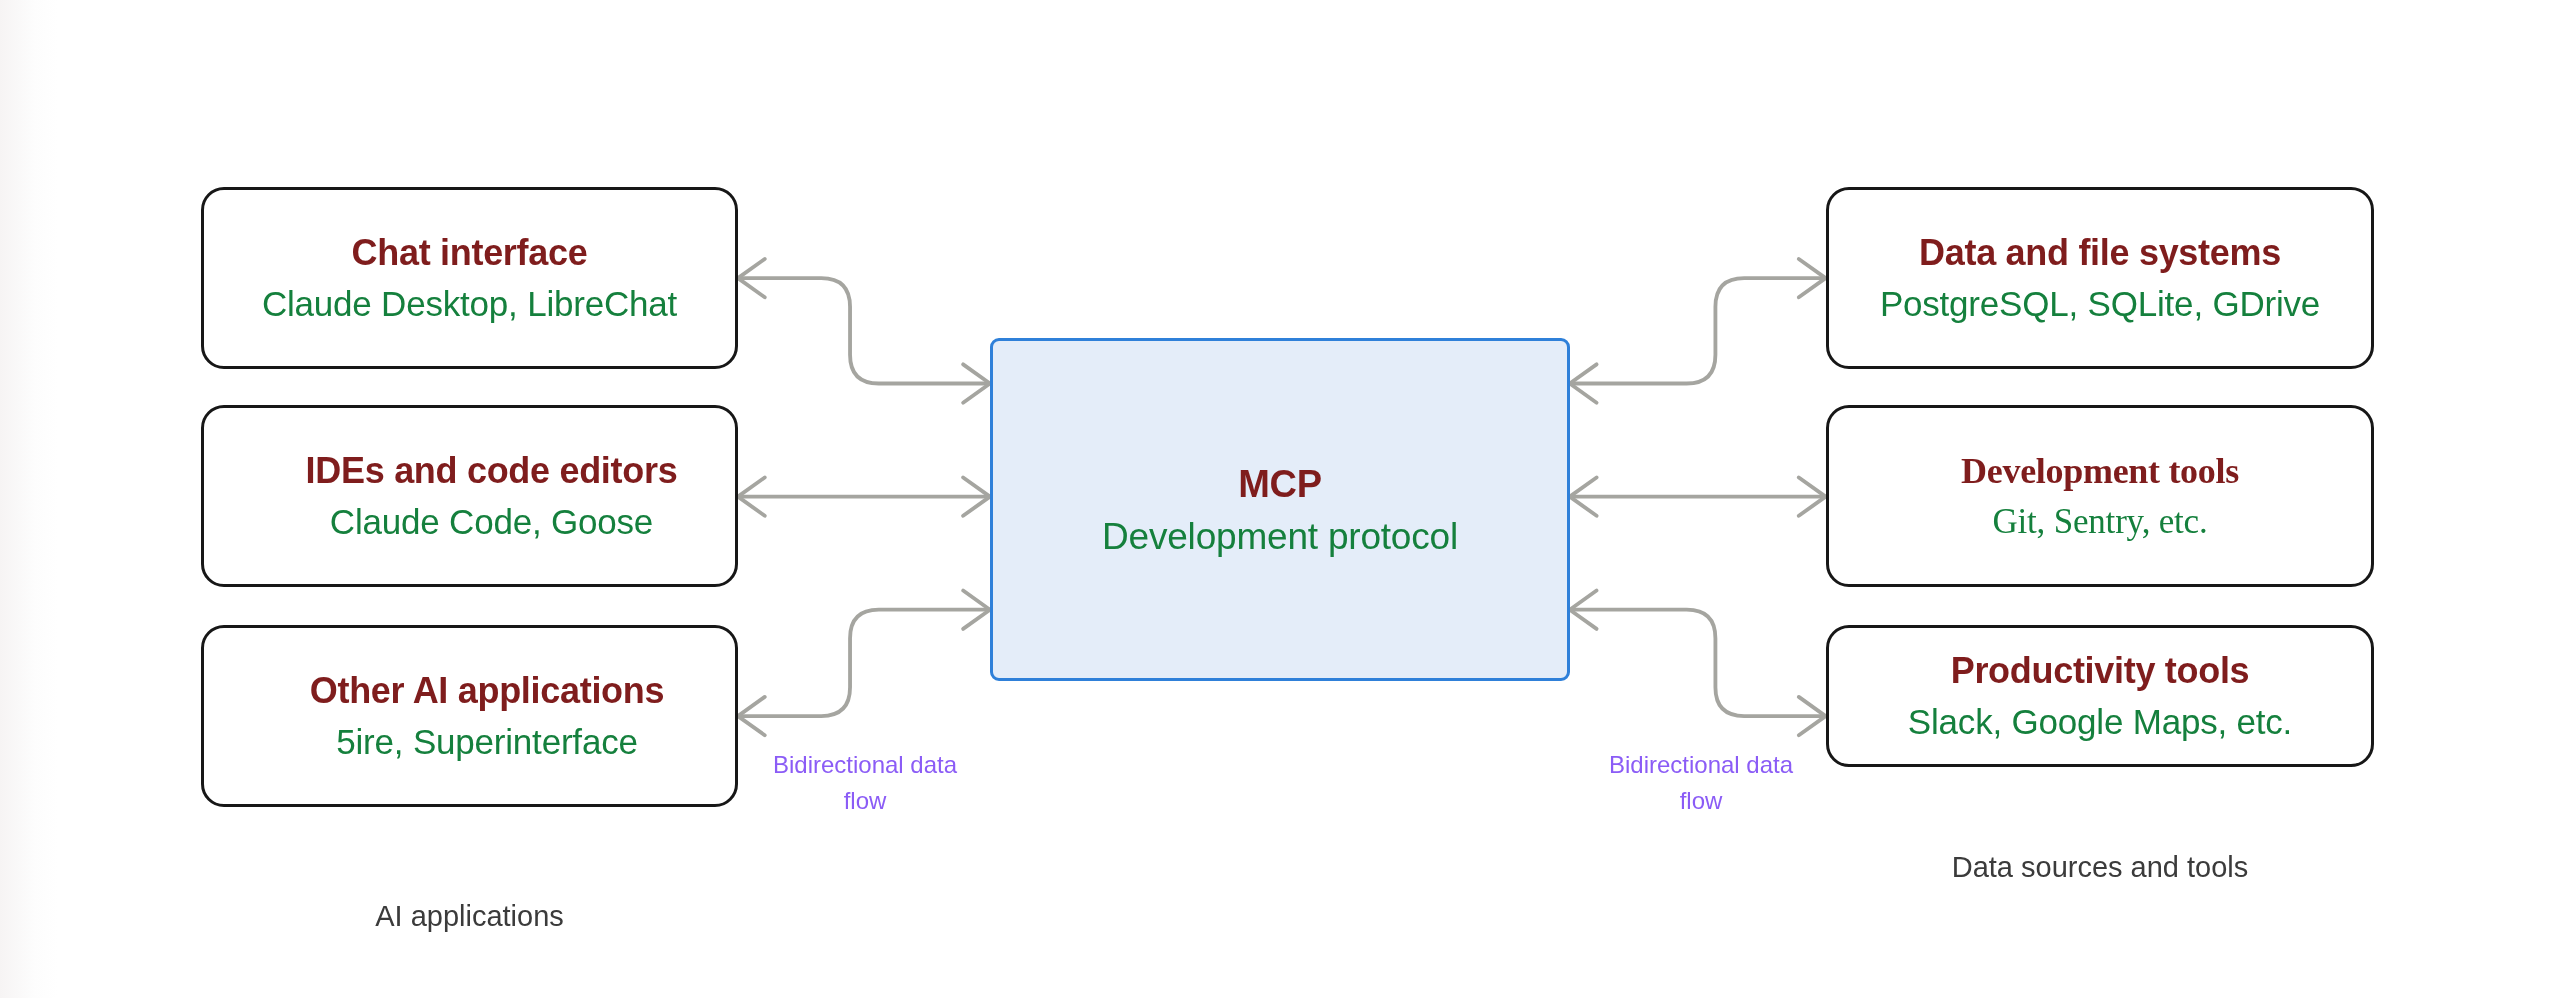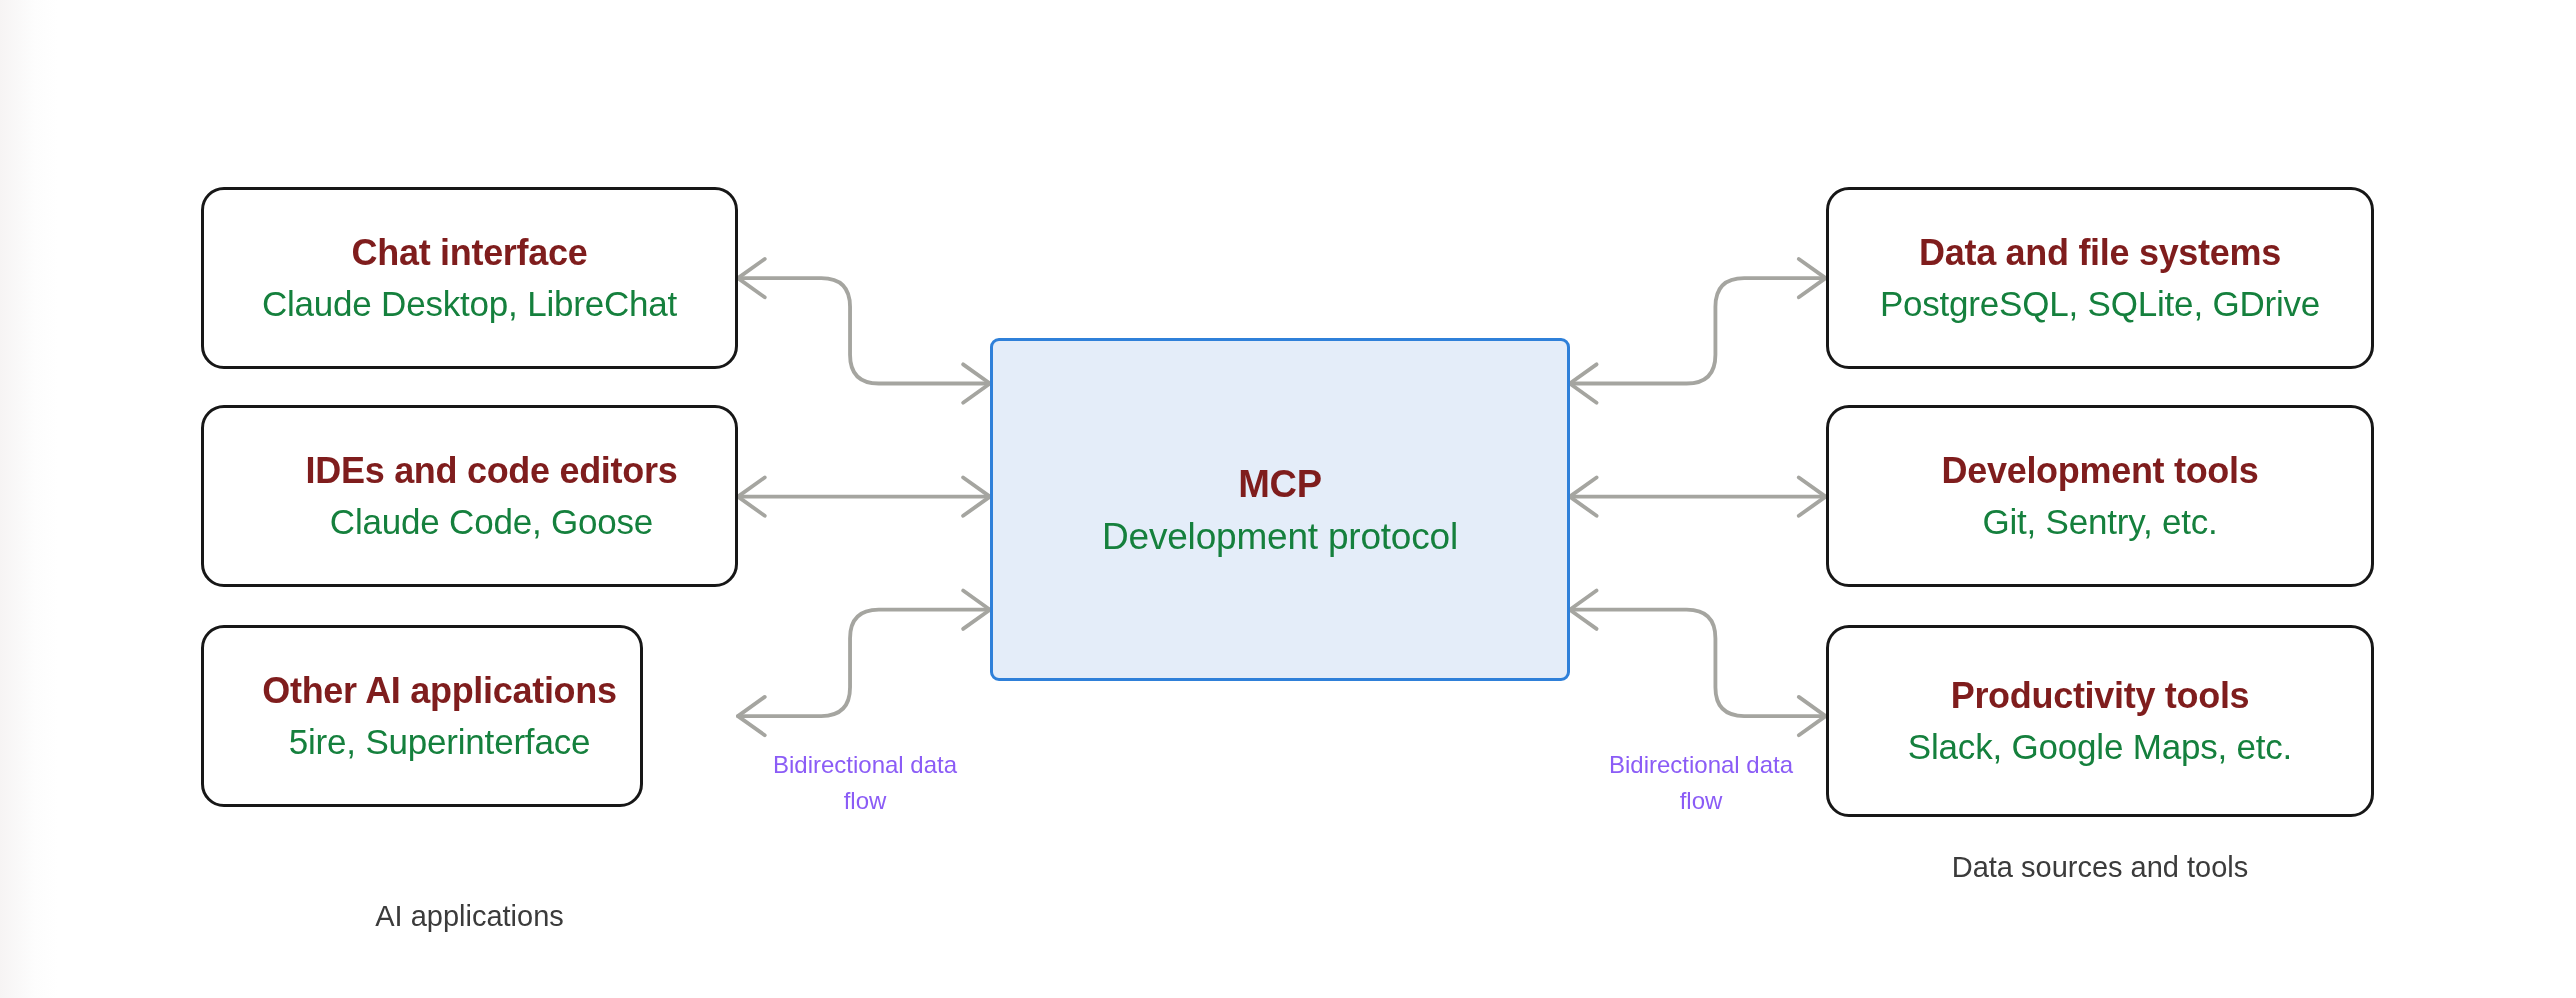--- a/index.html
+++ b/index.html
@@ -126,41 +126,41 @@
   <div class="node" style="left:201px; top:187px; width:537px; height:182px;">
     <div class="node-title">Chat interface</div>
     <div class="node-sub">Claude Desktop, LibreChat</div>
   </div>
 
   <div class="node" style="left:201px; top:405px; width:537px; height:182px;padding-left:44px;">
     <div class="node-title">IDEs and code editors</div>
     <div class="node-sub">Claude Code, Goose</div>
   </div>
 
-  <div class="node" style="left:201px; top:625px; width:442px; height:182px;padding-left:35px;">
+  <div class="node" style="left:201px; top:625px; width:537px; height:182px;padding-left:35px;">
     <div class="node-title">Other AI applications</div>
     <div class="node-sub">5ire, Superinterface</div>
   </div>
 
   <div class="node node-center" style="left:990px; top:338px; width:580px; height:343px;">
     <div class="node-title">MCP</div>
     <div class="node-sub">Development protocol</div>
   </div>
 
   <div class="node" style="left:1826px; top:187px; width:548px; height:182px;">
     <div class="node-title">Data and file systems</div>
     <div class="node-sub">PostgreSQL, SQLite, GDrive</div>
   </div>
 
-  <div class="node" style="left:1826px; top:405px; width:548px; height:182px;">
+  <div class="node" style="left:1826px; top:405px; width:548px; height:182px;font-family:Liberation Serif, serif;">
     <div class="node-title">Development tools</div>
     <div class="node-sub">Git, Sentry, etc.</div>
   </div>
 
-  <div class="node" style="left:1826px; top:625px; width:548px; height:192px;">
+  <div class="node" style="left:1826px; top:625px; width:548px; height:142px;">
     <div class="node-title">Productivity tools</div>
     <div class="node-sub">Slack, Google Maps, etc.</div>
   </div>
 
   <div class="flow-label" style="left:750px; top:747px;">Bidirectional data flow</div>
 
   <div class="flow-label" style="left:1586px; top:747px;">Bidirectional data flow</div>
 
   <div class="group-label" style="left:201px; top:900px; width:537px;">AI applications</div>
 

